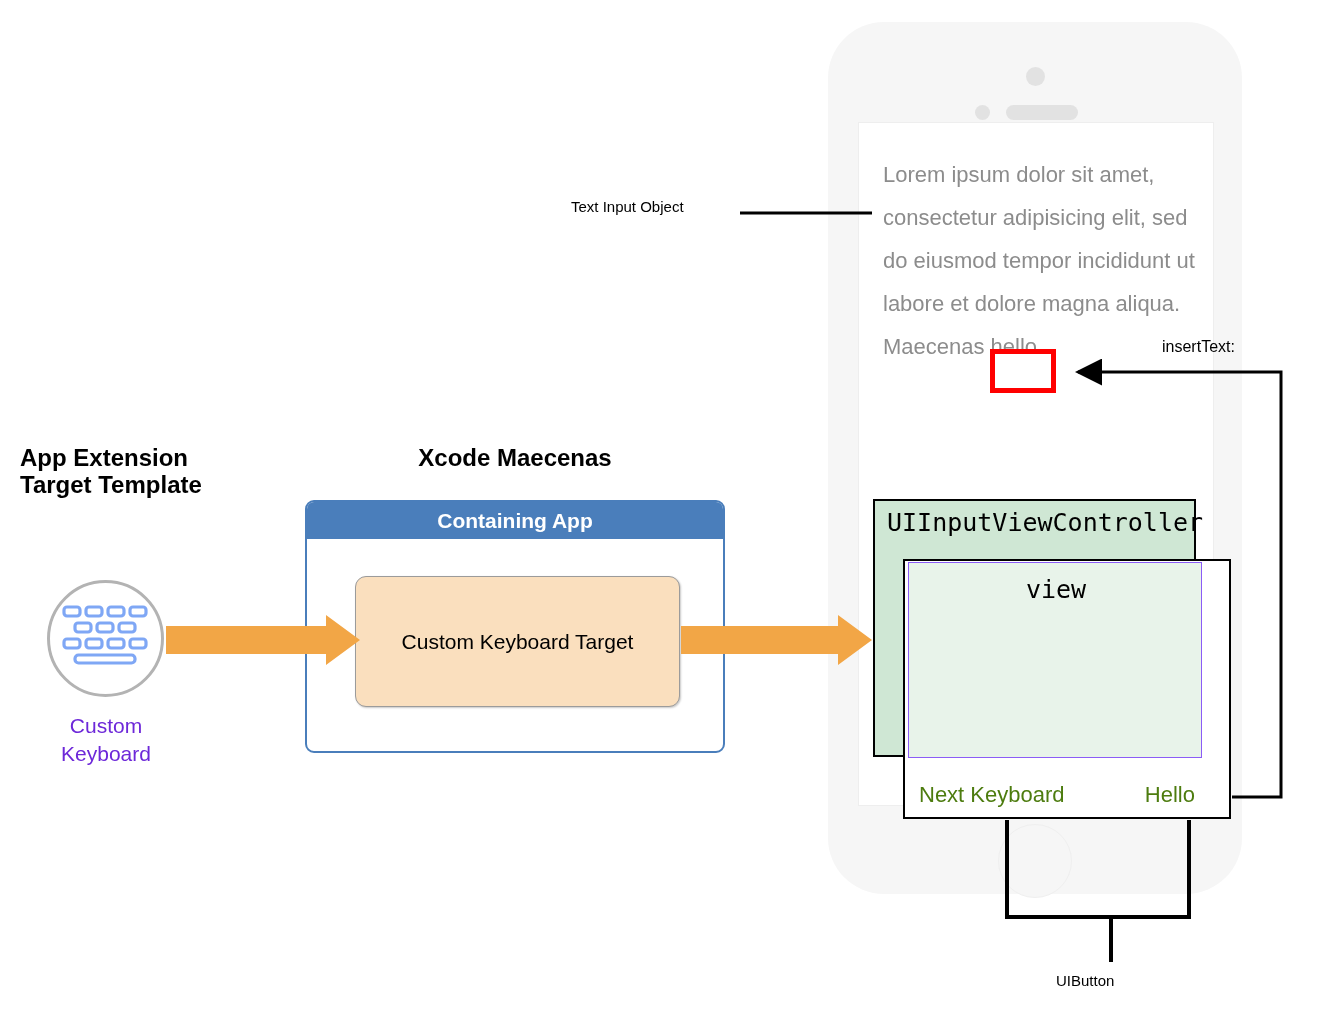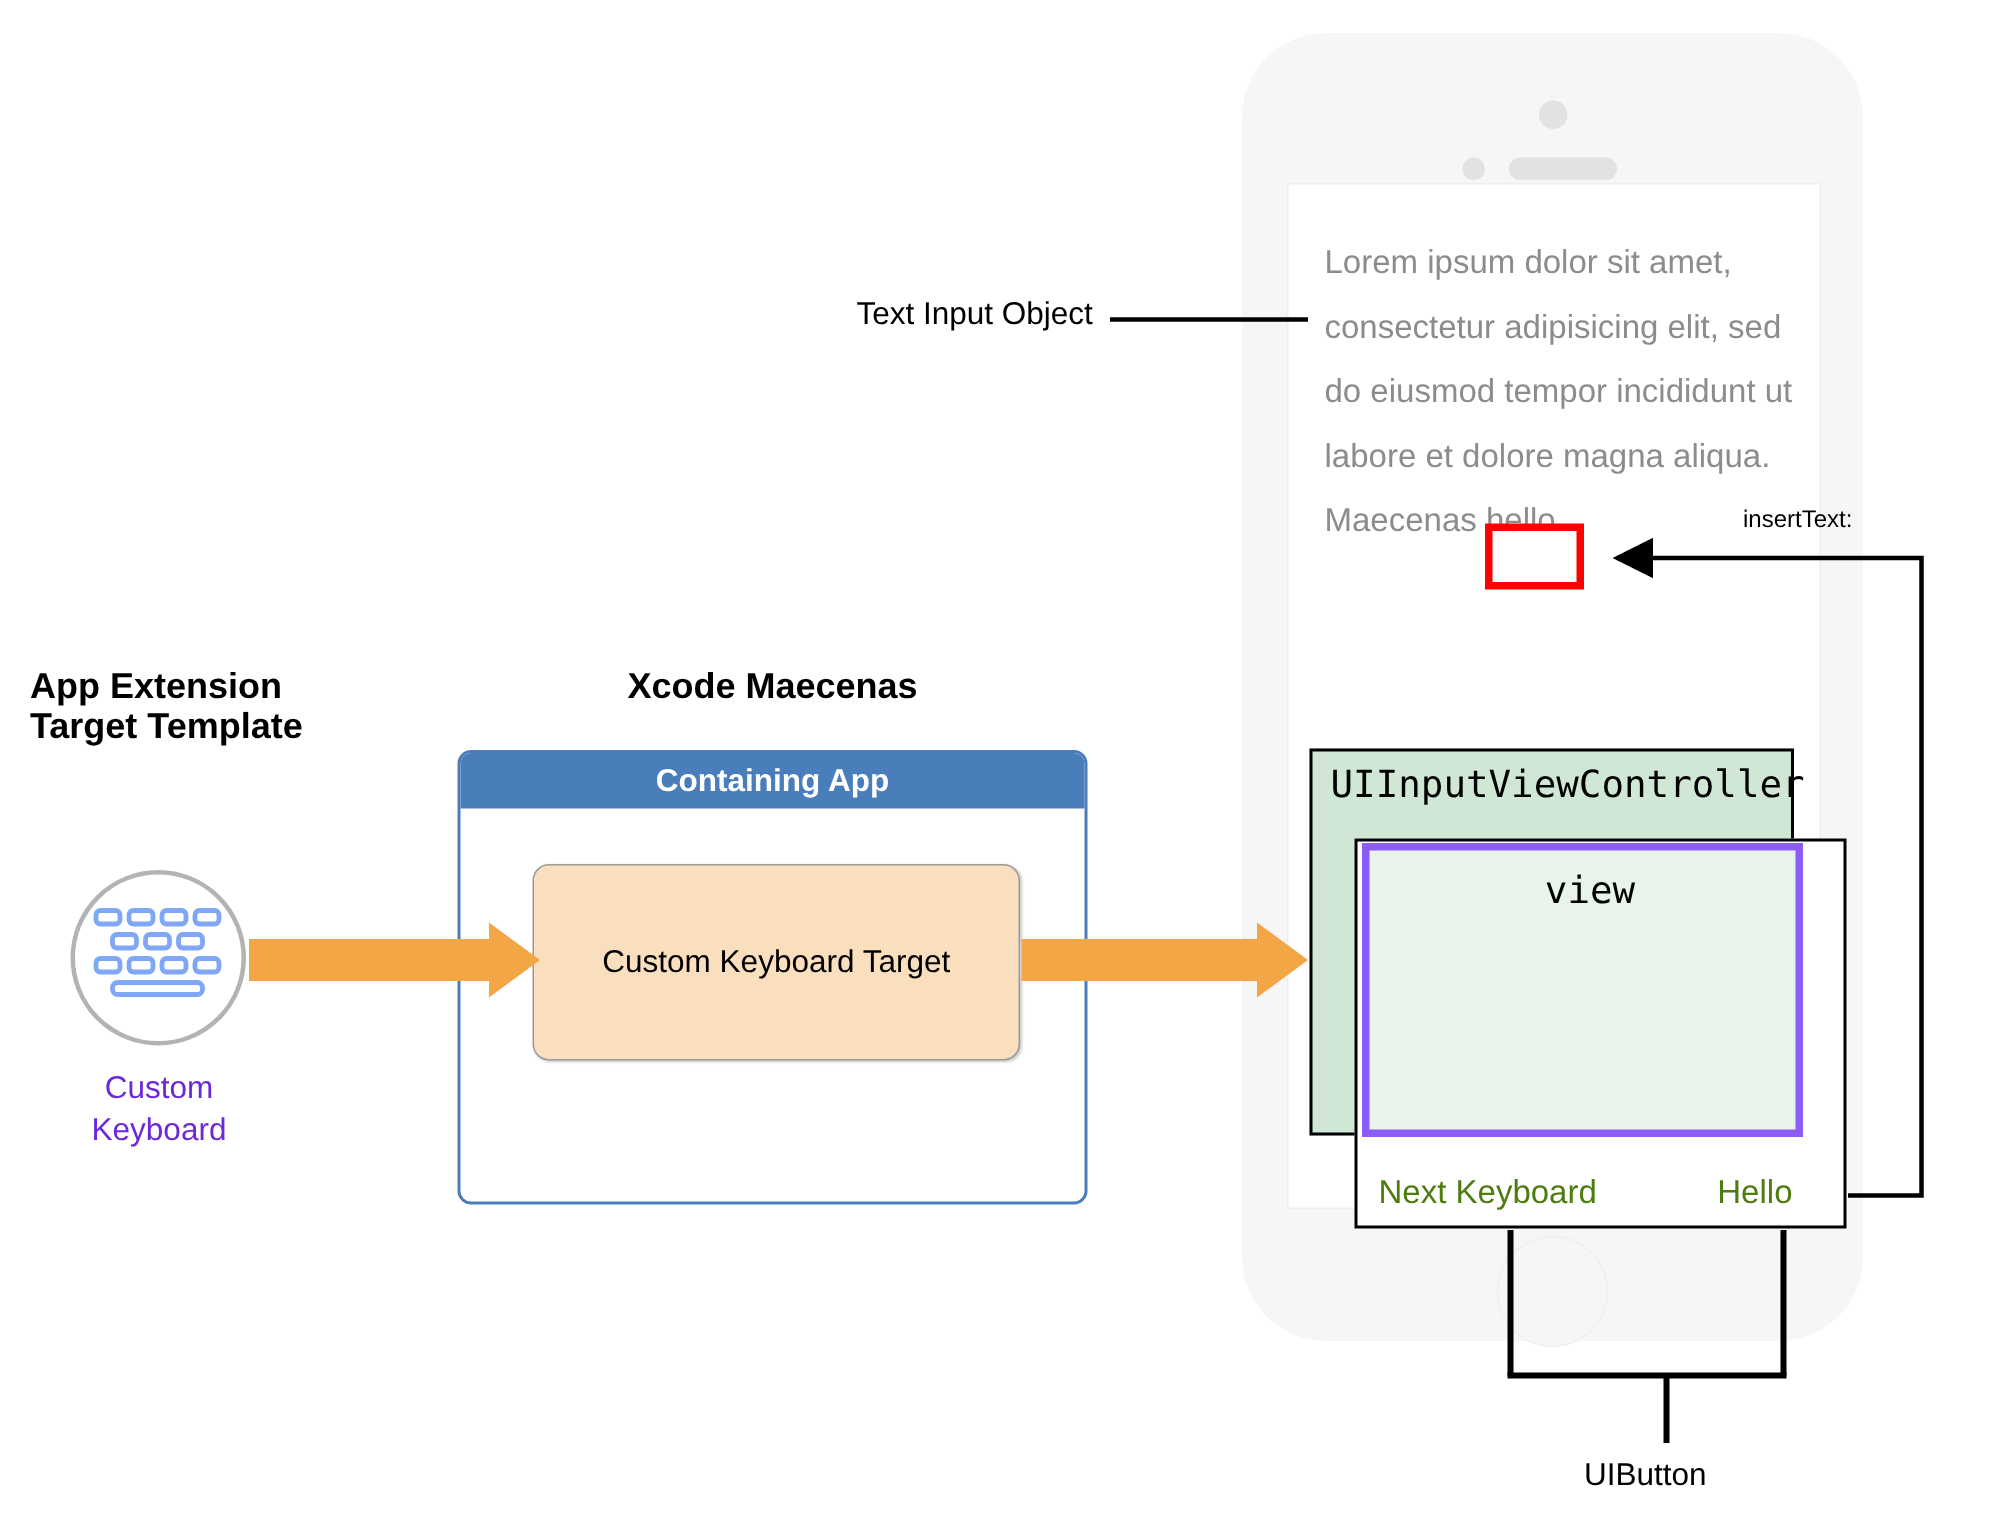--- a/index.html
+++ b/index.html
@@ -48,21 +48,21 @@
     font-size: 21px;
     color: #6d28d9;
     line-height: 28px;
     white-space: pre-line;
   }
 
   
   #containing-app {
     position: absolute;
     left: 305px; top: 500px;
-    width: 420px; height: 303px;
+    width: 420px; height: 253px;
     border: 2px solid #4a7ebb;
     border-radius: 9px;
     background: #ffffff;
   }
   #containing-app-header {
     position: absolute;
     left: 0; top: 0;
     width: 100%; height: 37px;
     background: #4a7ebb;
     border-radius: 7px 7px 0 0;
@@ -161,21 +161,21 @@
     left: 903px; top: 559px;
     width: 328px; height: 260px;
     background: #ffffff;
     border: 2px solid #000000;
   }
   #viewbox-inner {
     position: absolute;
     left: 3px; top: 1px;
     width: 294px; height: 196px;
     background: #e8f3ea;
-    border: 5px solid #8b5cf6;
+    border: 1px solid #8b5cf6;
   }
   #viewbox-label {
     position: absolute;
     left: 0; top: 12px;
     width: 294px;
     text-align: center;
     font-family: "DejaVu Sans Mono", monospace;
     font-size: 25px;
     color: #000000;
   }
@@ -184,21 +184,21 @@
     bottom: 9px;
     font-size: 22px;
     color: #4d7c0f;
   }
   #btn-next { left: 14px; }
   #btn-hello { right: 34px; margin-left: 20px; }
 
   
   .callout {
     position: absolute;
-    font-size: 21px;
+    font-size: 15px;
     color: #000000;
   }
   #label-text-input { left: 571px; top: 198px; }
   #label-insert {
     left: 1162px; top: 338px;
     font-family: Liberation Sans, sans-serif;
     font-size: 16px;
   }
   #label-uibutton { left: 1056px; top: 972px; }
 

